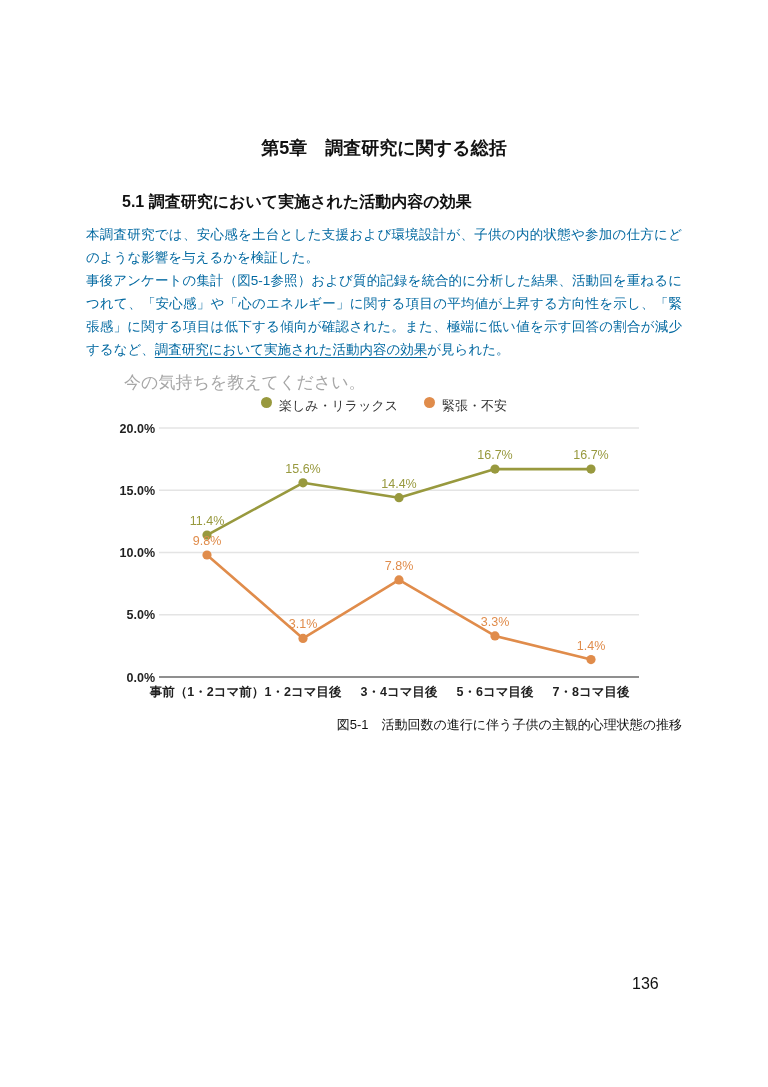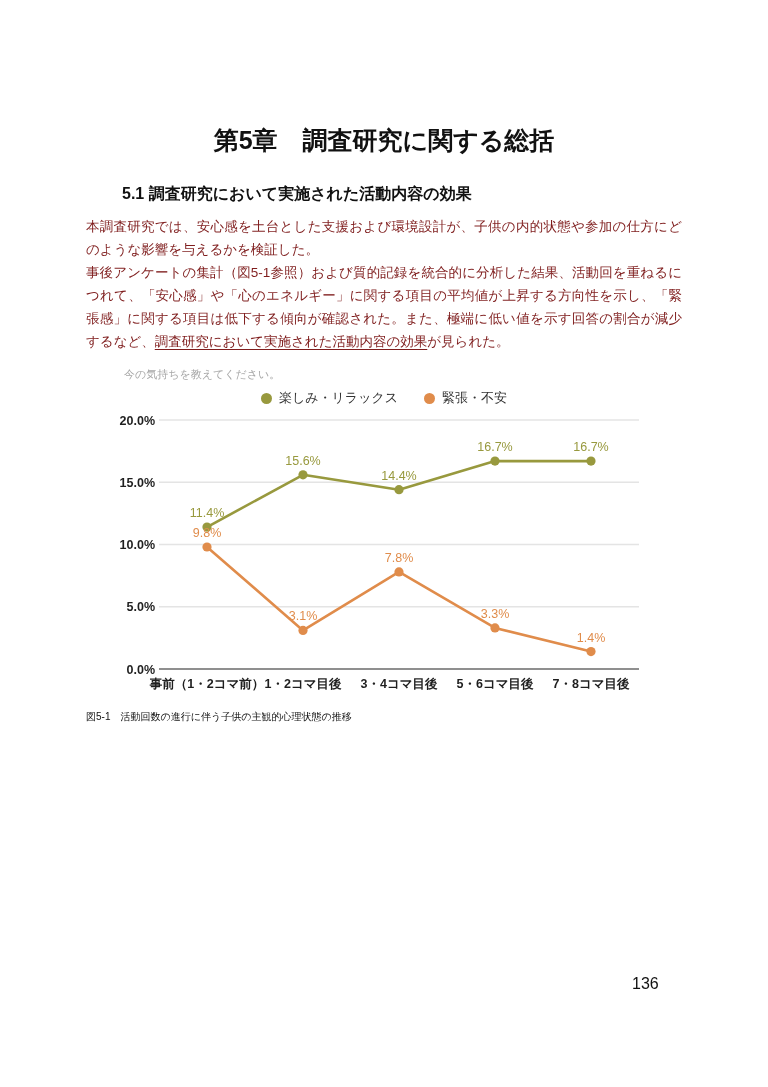--- a/index.html
+++ b/index.html
@@ -7,56 +7,56 @@
     position:relative;
     width:768px;height:1087px;
     margin:0 auto;
     background:#ffffff;
     font-family:"Liberation Sans","DejaVu Sans",sans-serif;
     color:#1c1c1c;
     overflow:hidden;
   }
   .content{margin:0 86px;}
   h1.chapter{
-    margin:0;padding-top:124px;
+    margin:8px;padding-top:124px;
     text-align:center;
-    font-size:25px;line-height:32px;
+    font-size:18px;line-height:32px;
     font-weight:bold;color:#111;
   }
   h2.section{
     margin:27px 0 0 36px;
     font-size:16px;line-height:21px;
     font-weight:bold;color:#111;
   }
   p.body{
     margin:0;
     font-size:13.5px;line-height:23px;
-    color:#7f1d1d;
+    color:#0369a1;
     text-align:justify;
   }
   p.body.first{margin-top:11px;}
   .u{text-decoration:underline;text-underline-offset:3px;}
   .chart-block{margin-top:14px;}
   .chart-title{
     margin-left:38px;
-    font-size:11px;line-height:15px;
+    font-size:17px;line-height:15px;
     color:#a6a6a6;
   }
   .legend{
     display:flex;justify-content:center;align-items:center;
     gap:26px;margin-top:7px;height:18px;
     font-size:13px;color:#333;
   }
-  .legend-item{display:flex;align-items:center;gap:7px;}
+  .legend-item{display:flex;align-items:flex-start;gap:7px;}
   .legend-dot{width:11px;height:11px;border-radius:50%;display:inline-block;}
   svg.chart{display:block;margin-left:13px;}
   p.caption{
     margin:8px 0 0 0;
-    text-align:left;
-    font-size:10px;line-height:20px;color:#111;
+    text-align:right;
+    font-size:13px;line-height:20px;color:#111;
   }
   p.body.after-fig{margin-top:36px;}
   .page-number{
     position:absolute;top:975px;left:632px;
     font-size:16px;color:#111;
   }
 </style>
 </head>
 <body>
 

